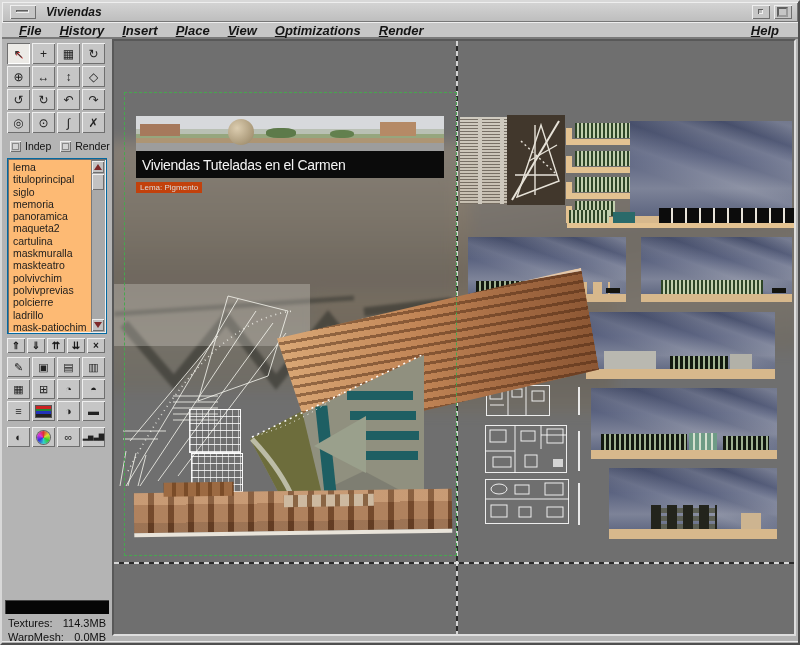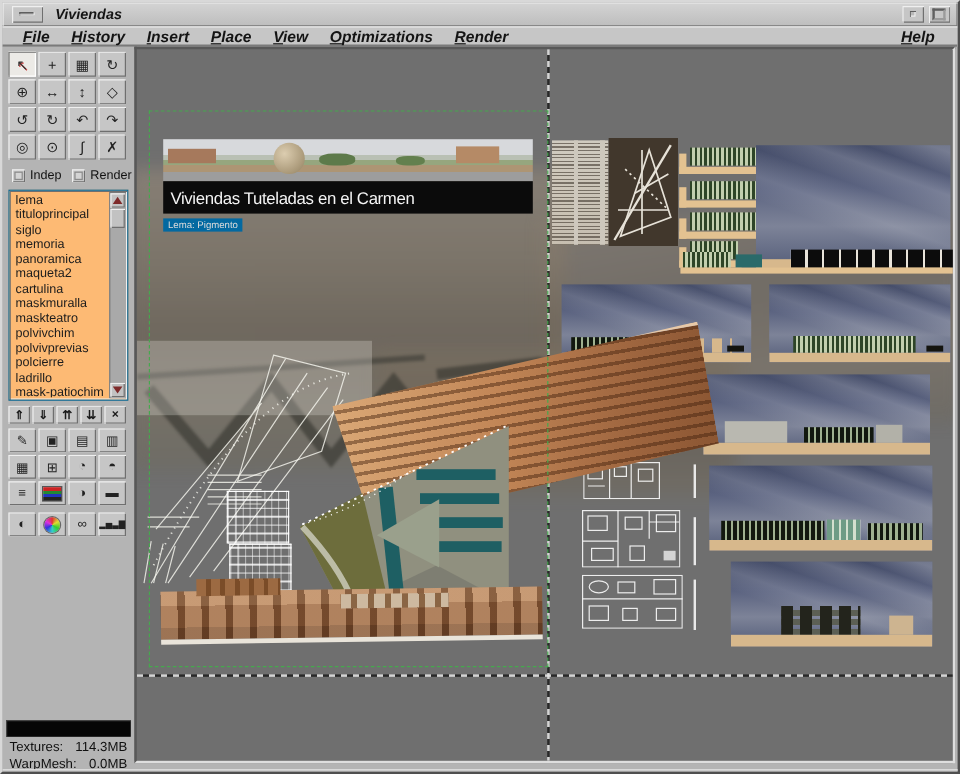--- a/index.html
+++ b/index.html
@@ -87,21 +87,21 @@
   .s-base{position:absolute;left:0;right:0;bottom:0;height:6px;background:#e3c291;}
   .s-green{position:absolute;left:9px;right:3px;top:0;bottom:7px;
            background:repeating-linear-gradient(90deg,#2e4527 0 2px,#c2cfae 2px 4px);}
   .planfrag{position:absolute;border:1px solid rgba(255,255,255,.9);
             background:repeating-linear-gradient(0deg,rgba(255,255,255,.8) 0 1px,rgba(0,0,0,0) 1px 7px),
                        repeating-linear-gradient(90deg,rgba(255,255,255,.55) 0 1px,rgba(0,0,0,0) 1px 6px);}
   .tickline{position:absolute;width:2px;background:rgba(255,255,255,.85);}
   #selrect{position:absolute;border:1px dashed #46a84e;}
   #banner-title{background:#0b0b0b;color:#f4f4f4;font-size:14px;letter-spacing:-.3px;
                 display:flex;align-items:center;padding-left:6px;white-space:nowrap;}
-  #lema-label{background:#0369a1;color:#dcdcdc;font-size:8px;padding:1px 4px;white-space:nowrap;}
+  #lema-label{background:#c2410c;color:#dcdcdc;font-size:8px;padding:1px 4px;white-space:nowrap;}
   #bottomframe{position:absolute;left:0;top:639px;width:800px;height:6px;background:#b0b0b0;
                box-shadow:inset 0 1px 0 #e8e8e8;}
 </style>
 </head>
 <body>
 
 <div id="win">
 
   <div id="titlebar">
     <div id="winmenu" class="tb-btn raised">

